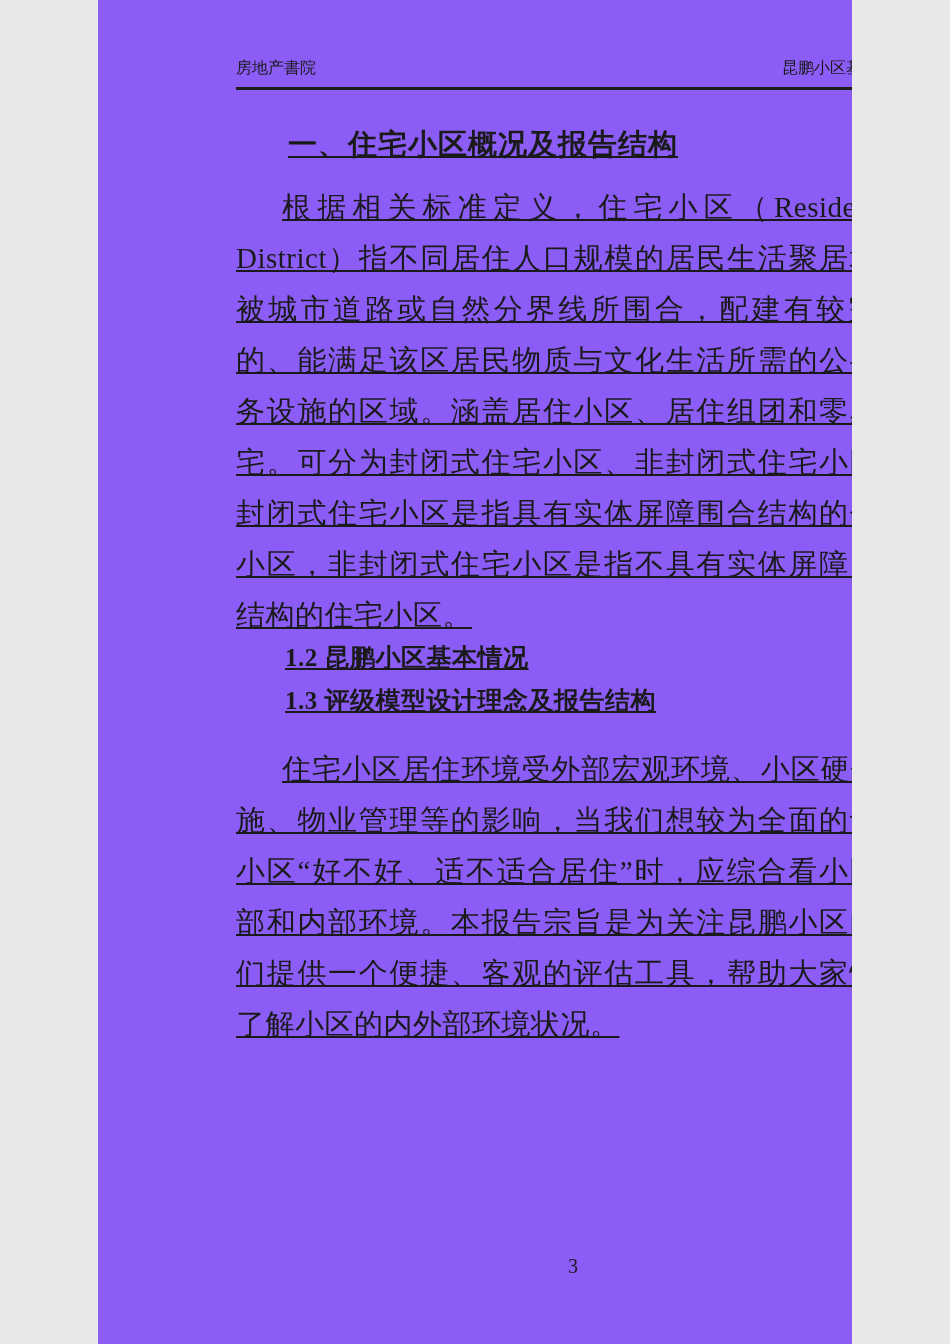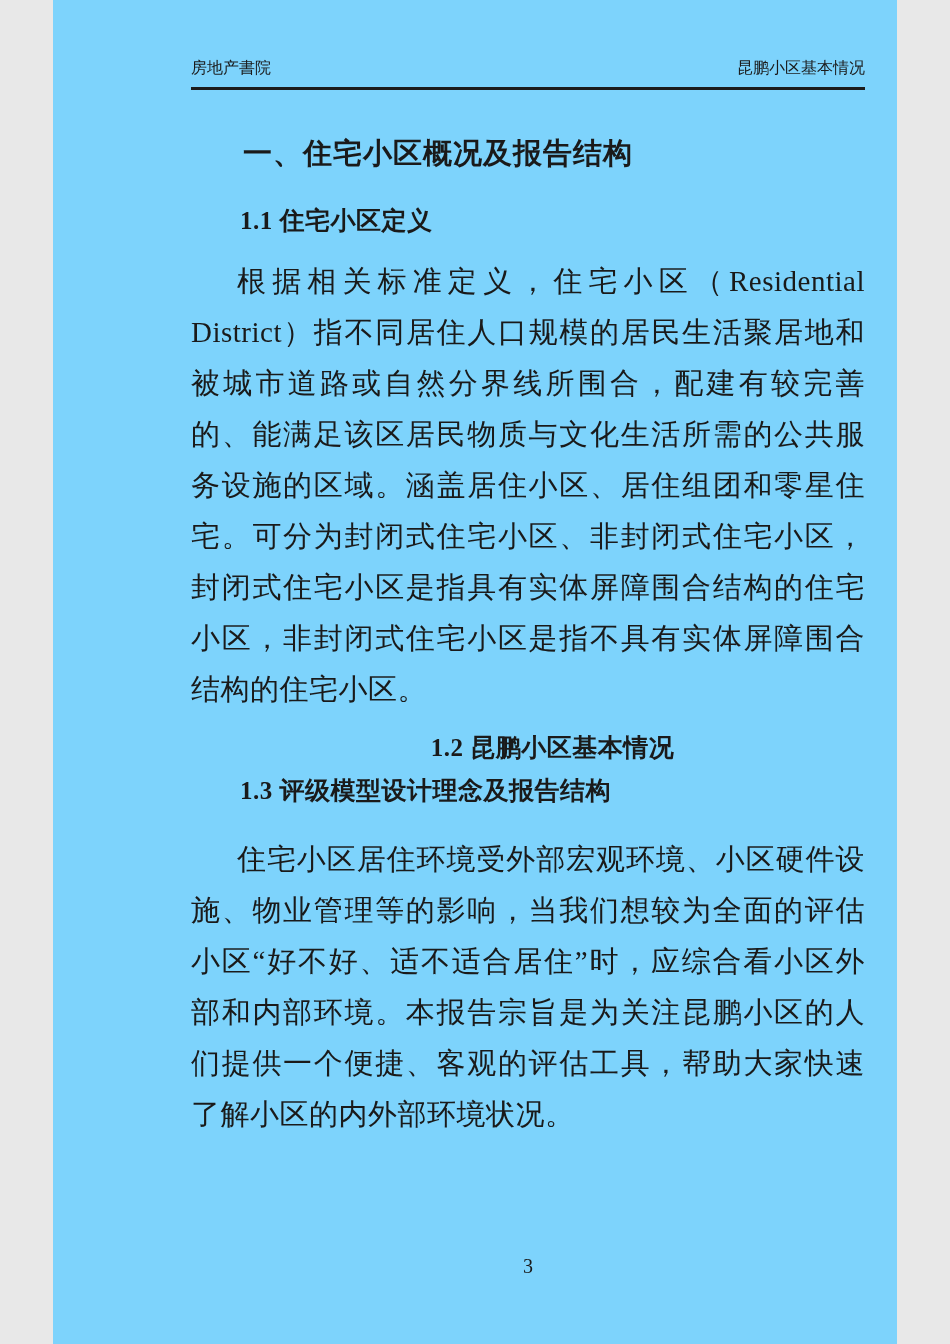--- a/index.html
+++ b/index.html
@@ -1,63 +1,64 @@
 <!DOCTYPE html>
 <html><head>
 <meta charset="utf-8">
 <style>
   * { margin: 0; padding: 0; box-sizing: border-box; }
   html, body { background: #e8e8e8; }
   .page {
     position: relative;
-    width: 844px;
+    width: 754px;
     height: 1344px;
     margin: 0 auto;
-    background: #7dd3fc;
+    background: #8b5cf6;
     color: #1a1a1a;
     overflow: hidden;
     font-family: "Liberation Serif", "DejaVu Serif", serif;
   }
   .header {
     position: absolute;
     top: 58px;
     left: 138px;
     width: 674px;
     display: flex;
     justify-content: space-between;
     align-items: flex-end;
     font-family: "Liberation Sans", "DejaVu Sans", sans-serif;
     font-size: 16px;
     line-height: 1.3;
     padding-bottom: 8px;
     border-bottom: 3px solid #1c1c1c;
   }
   .content {
     position: absolute;
-    top: 17px;
+    top: 8px;
     left: 138px;
     width: 674px;
     padding-top: 116px;
+    text-decoration: underline;
   }
   .doc-title {
     font-size: 29px;
     font-weight: bold;
     line-height: 40px;
     padding-left: 52px;
     letter-spacing: 1px;
   }
   .section-heading {
     font-size: 25px;
     font-weight: bold;
     line-height: 34px;
     padding-left: 49px;
     letter-spacing: 0.5px;
   }
   .h2-s1 { margin-top: 31px; }
-  .h2-s2 { margin-top: 16px; text-align: center; }
+  .h2-s2 { margin-top: 0; }
   .h2-s3 { margin-top: 9px; }
   .para {
     font-size: 29px;
     line-height: 51px;
     text-align: justify;
     text-indent: 46px;
     letter-spacing: 0.5px;
   }
   .p-s1 { margin-top: 18px; }
   .p-s2 { margin-top: 25px; }
@@ -80,21 +81,20 @@
 
   <div class="header">
     <span>房地产書院</span>
     <span>昆鹏小区基本情况</span>
   </div>
 
   <div class="content">
 
     <h1 class="doc-title">一、住宅小区概况及报告结构</h1>
 
-    <h2 class="section-heading h2-s1">1.1 住宅小区定义</h2>
     <p class="para p-s1">根据相关标准定义，住宅小区（Residential District）指不同居住人口规模的居民生活聚居地和被城市道路或自然分界线所围合，配建有较完善的、能满足该区居民物质与文化生活所需的公共服务设施的区域。涵盖居住小区、居住组团和零星住宅。可分为封闭式住宅小区、非封闭式住宅小区，封闭式住宅小区是指具有实体屏障围合结构的住宅小区，非封闭式住宅小区是指不具有实体屏障围合结构的住宅小区。</p>
 
     <h2 class="section-heading h2-s2">1.2 昆鹏小区基本情况</h2>
 
     <h2 class="section-heading h2-s3">1.3 评级模型设计理念及报告结构</h2>
     <p class="para p-s3">住宅小区居住环境受外部宏观环境、小区硬件设施、物业管理等的影响，当我们想较为全面的评估小区“好不好、适不适合居住”时，应综合看小区外部和内部环境。本报告宗旨是为关注昆鹏小区的人们提供一个便捷、客观的评估工具，帮助大家快速了解小区的内外部环境状况。</p>
 
   </div>
 
   <div class="footer">

